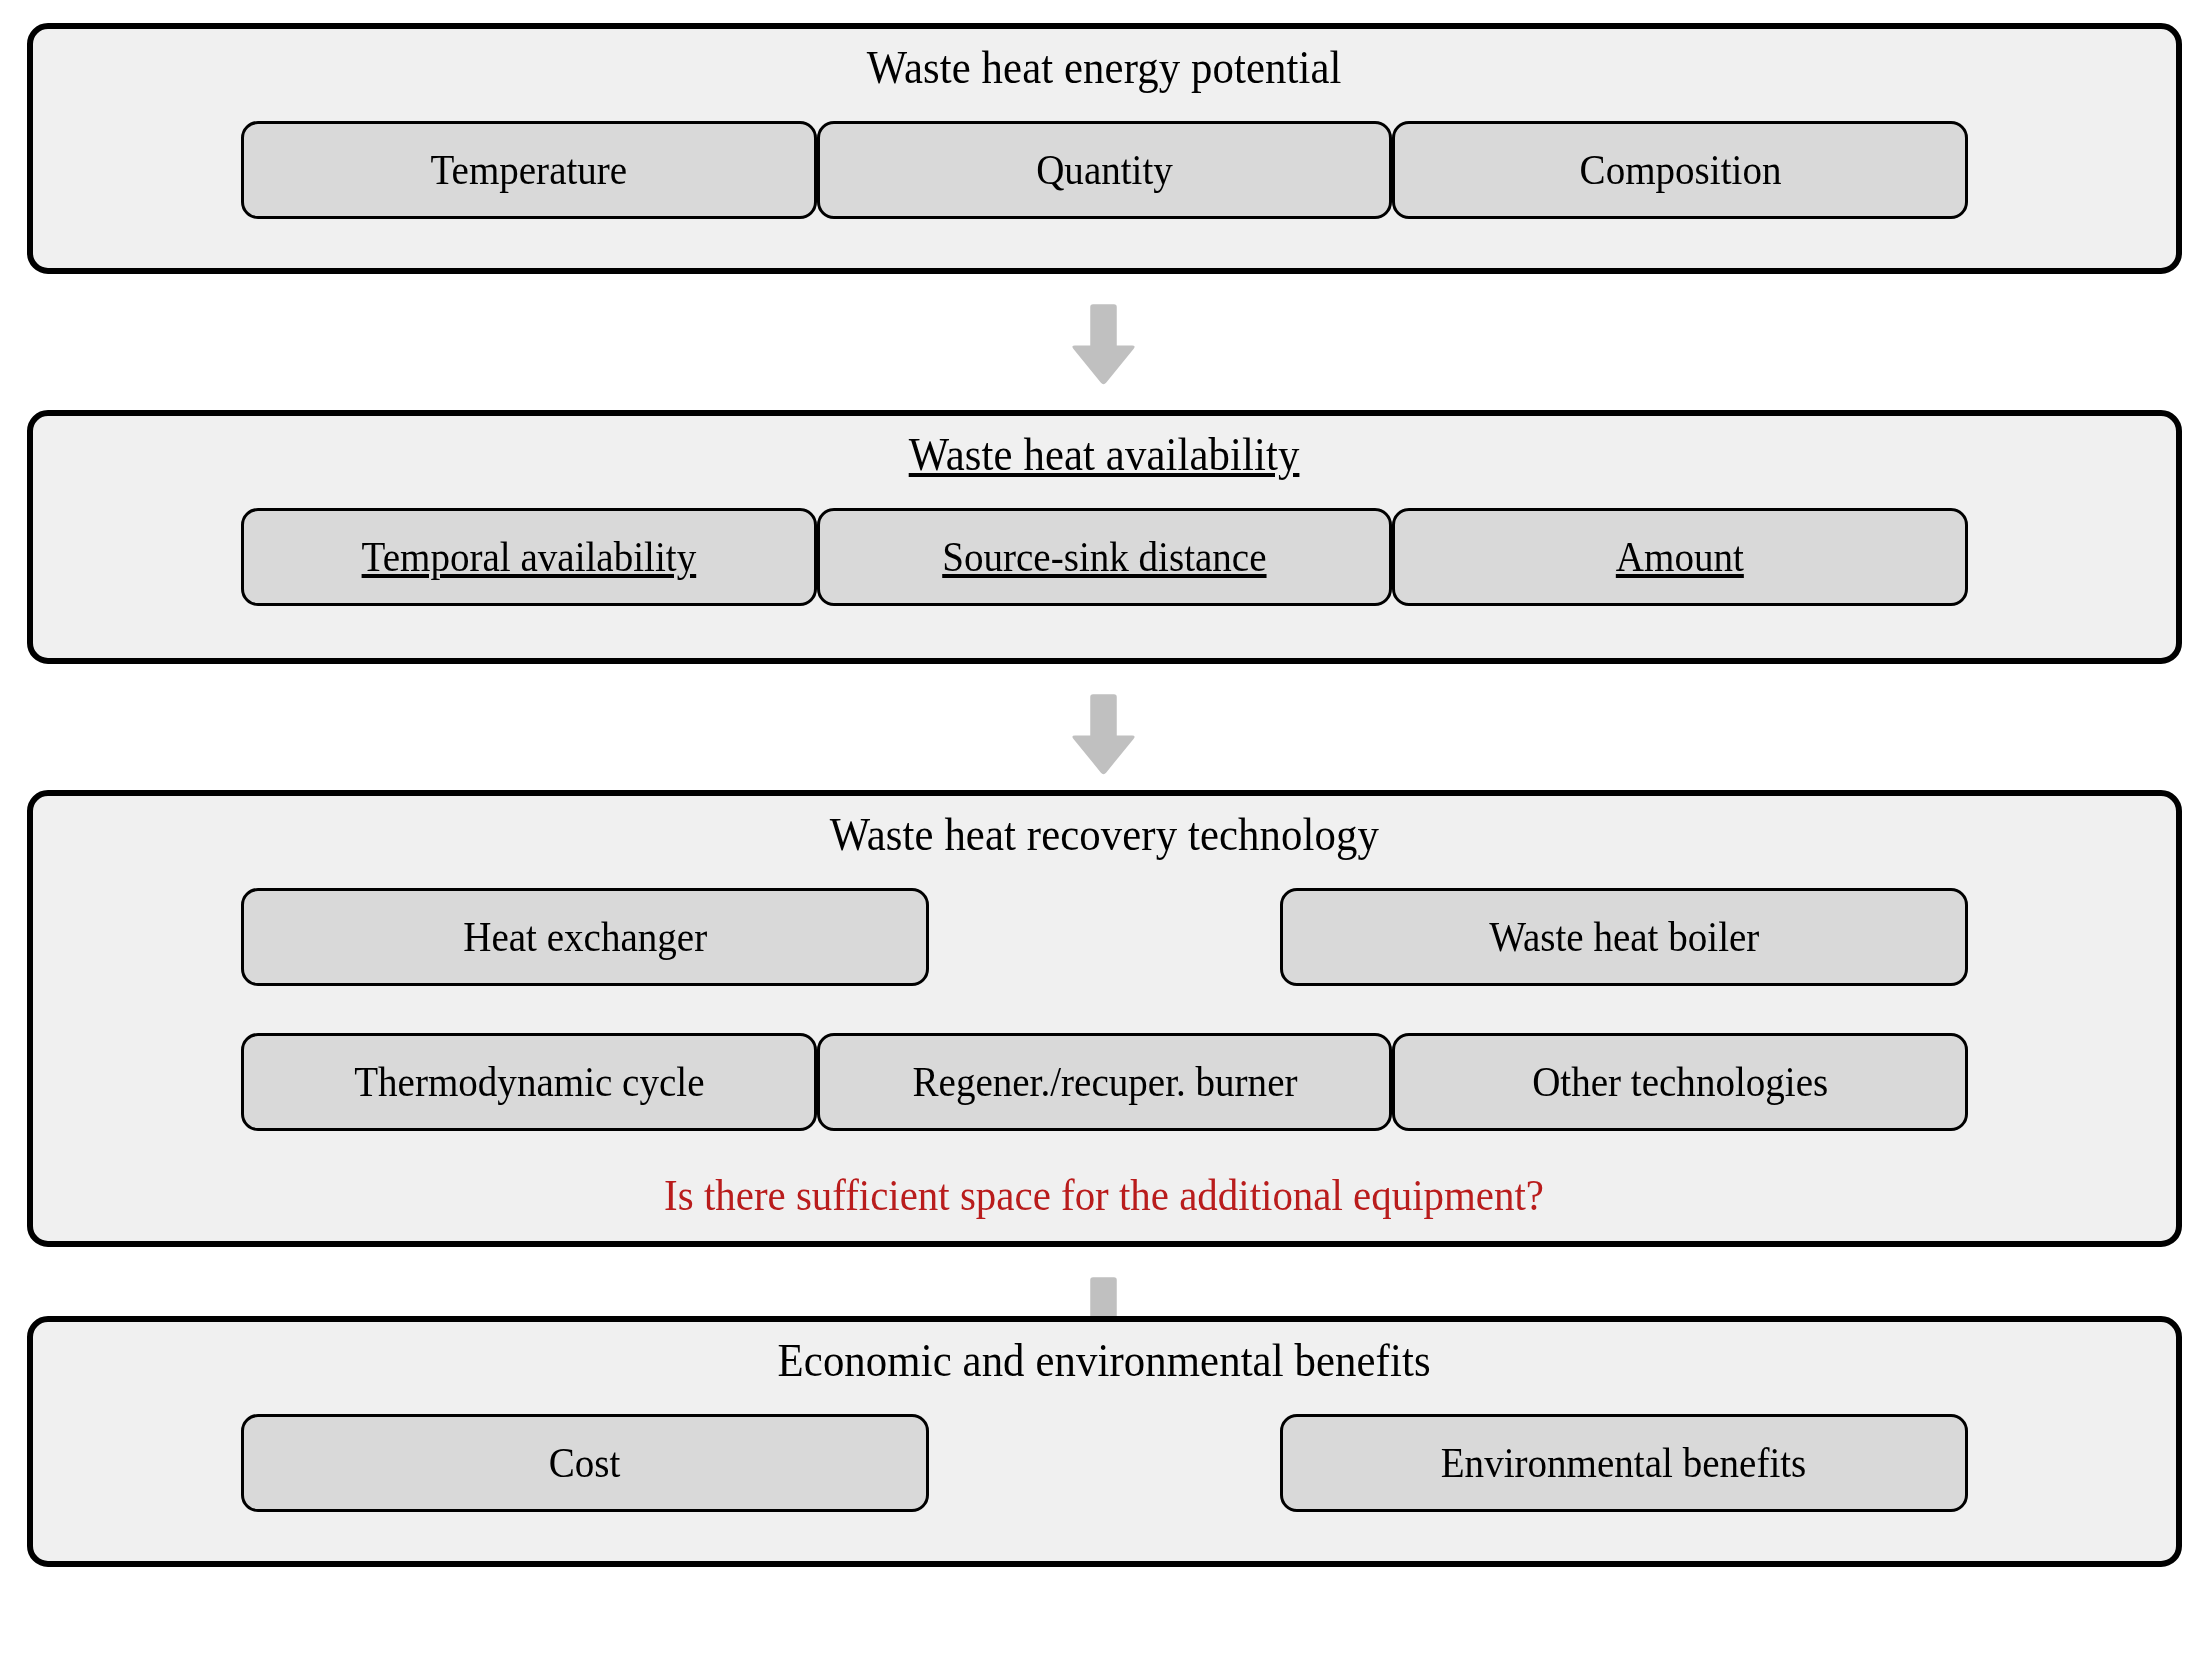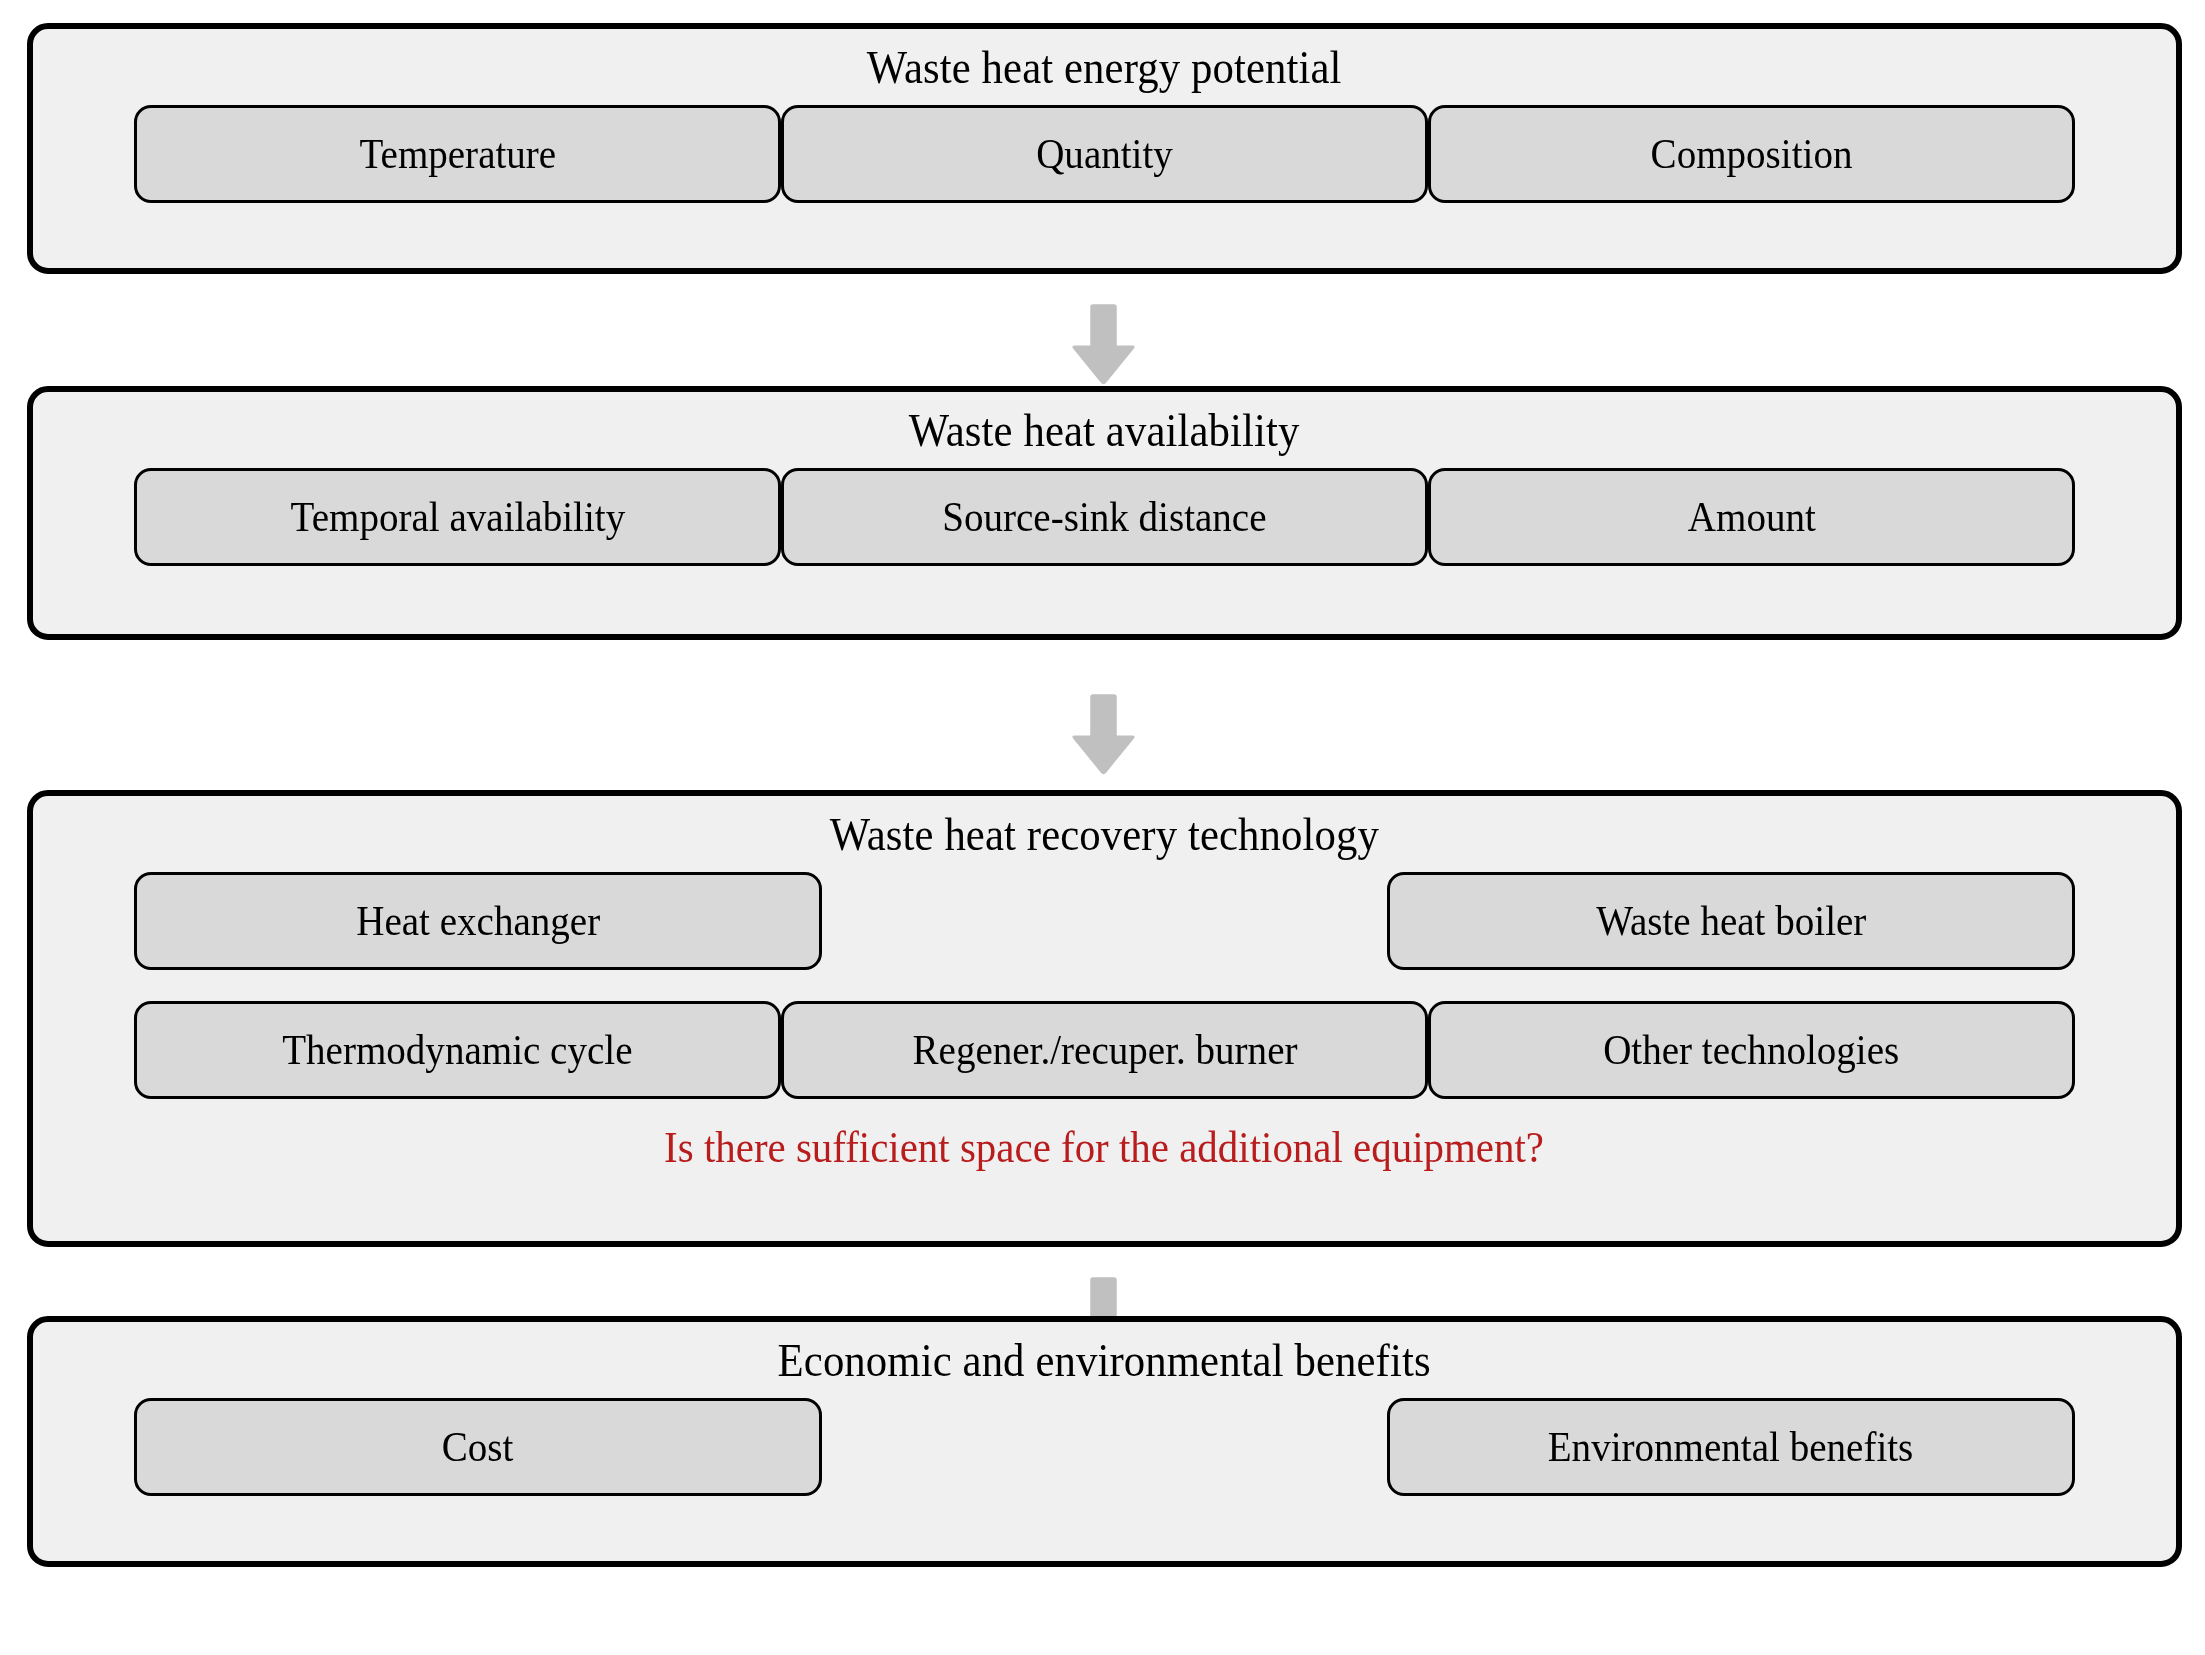--- a/index.html
+++ b/index.html
@@ -48,22 +48,22 @@
     margin-bottom: 14px;
     font-stretch: condensed;
     transform: scaleX(0.93);
     transform-origin: center center;
   }
 
   
   .pill-row {
     display: flex;
     justify-content: space-between;
-    width: 1941px;              
-    margin: 0 auto;
+    width: 1727px;              
+    margin: 16px auto;
   }
   .pill-row + .pill-row { margin-top: 31px; }
 
   .pill {
     box-sizing: border-box;
     width: 688px;
     height: 98px;
     background: #d9d9d9;
     border: 3.5px solid #000000;
     border-radius: 17px;
@@ -97,21 +97,21 @@
     display: inline-block;
     transform: scaleX(0.93);
     transform-origin: center center;
   }
 
   
   .stage-pad { height: 18px; width: 0.7px; flex: 0 0 auto; }
 
   
   #stage-1 { top: 23px;   height: 251px; }
-  #stage-2 { top: 386px;  height: 254px; }
+  #stage-2 { top: 410px;  height: 254px; text-decoration: underline; }
   #stage-3 { top: 790px; height: 457px; }
   #stage-4 { top: 1316px; height: 251px; }
 
   
   .arrow {
     position: absolute;
     left: 1070px;
     width: 67px;
     height: 86px;
     overflow: visible;

